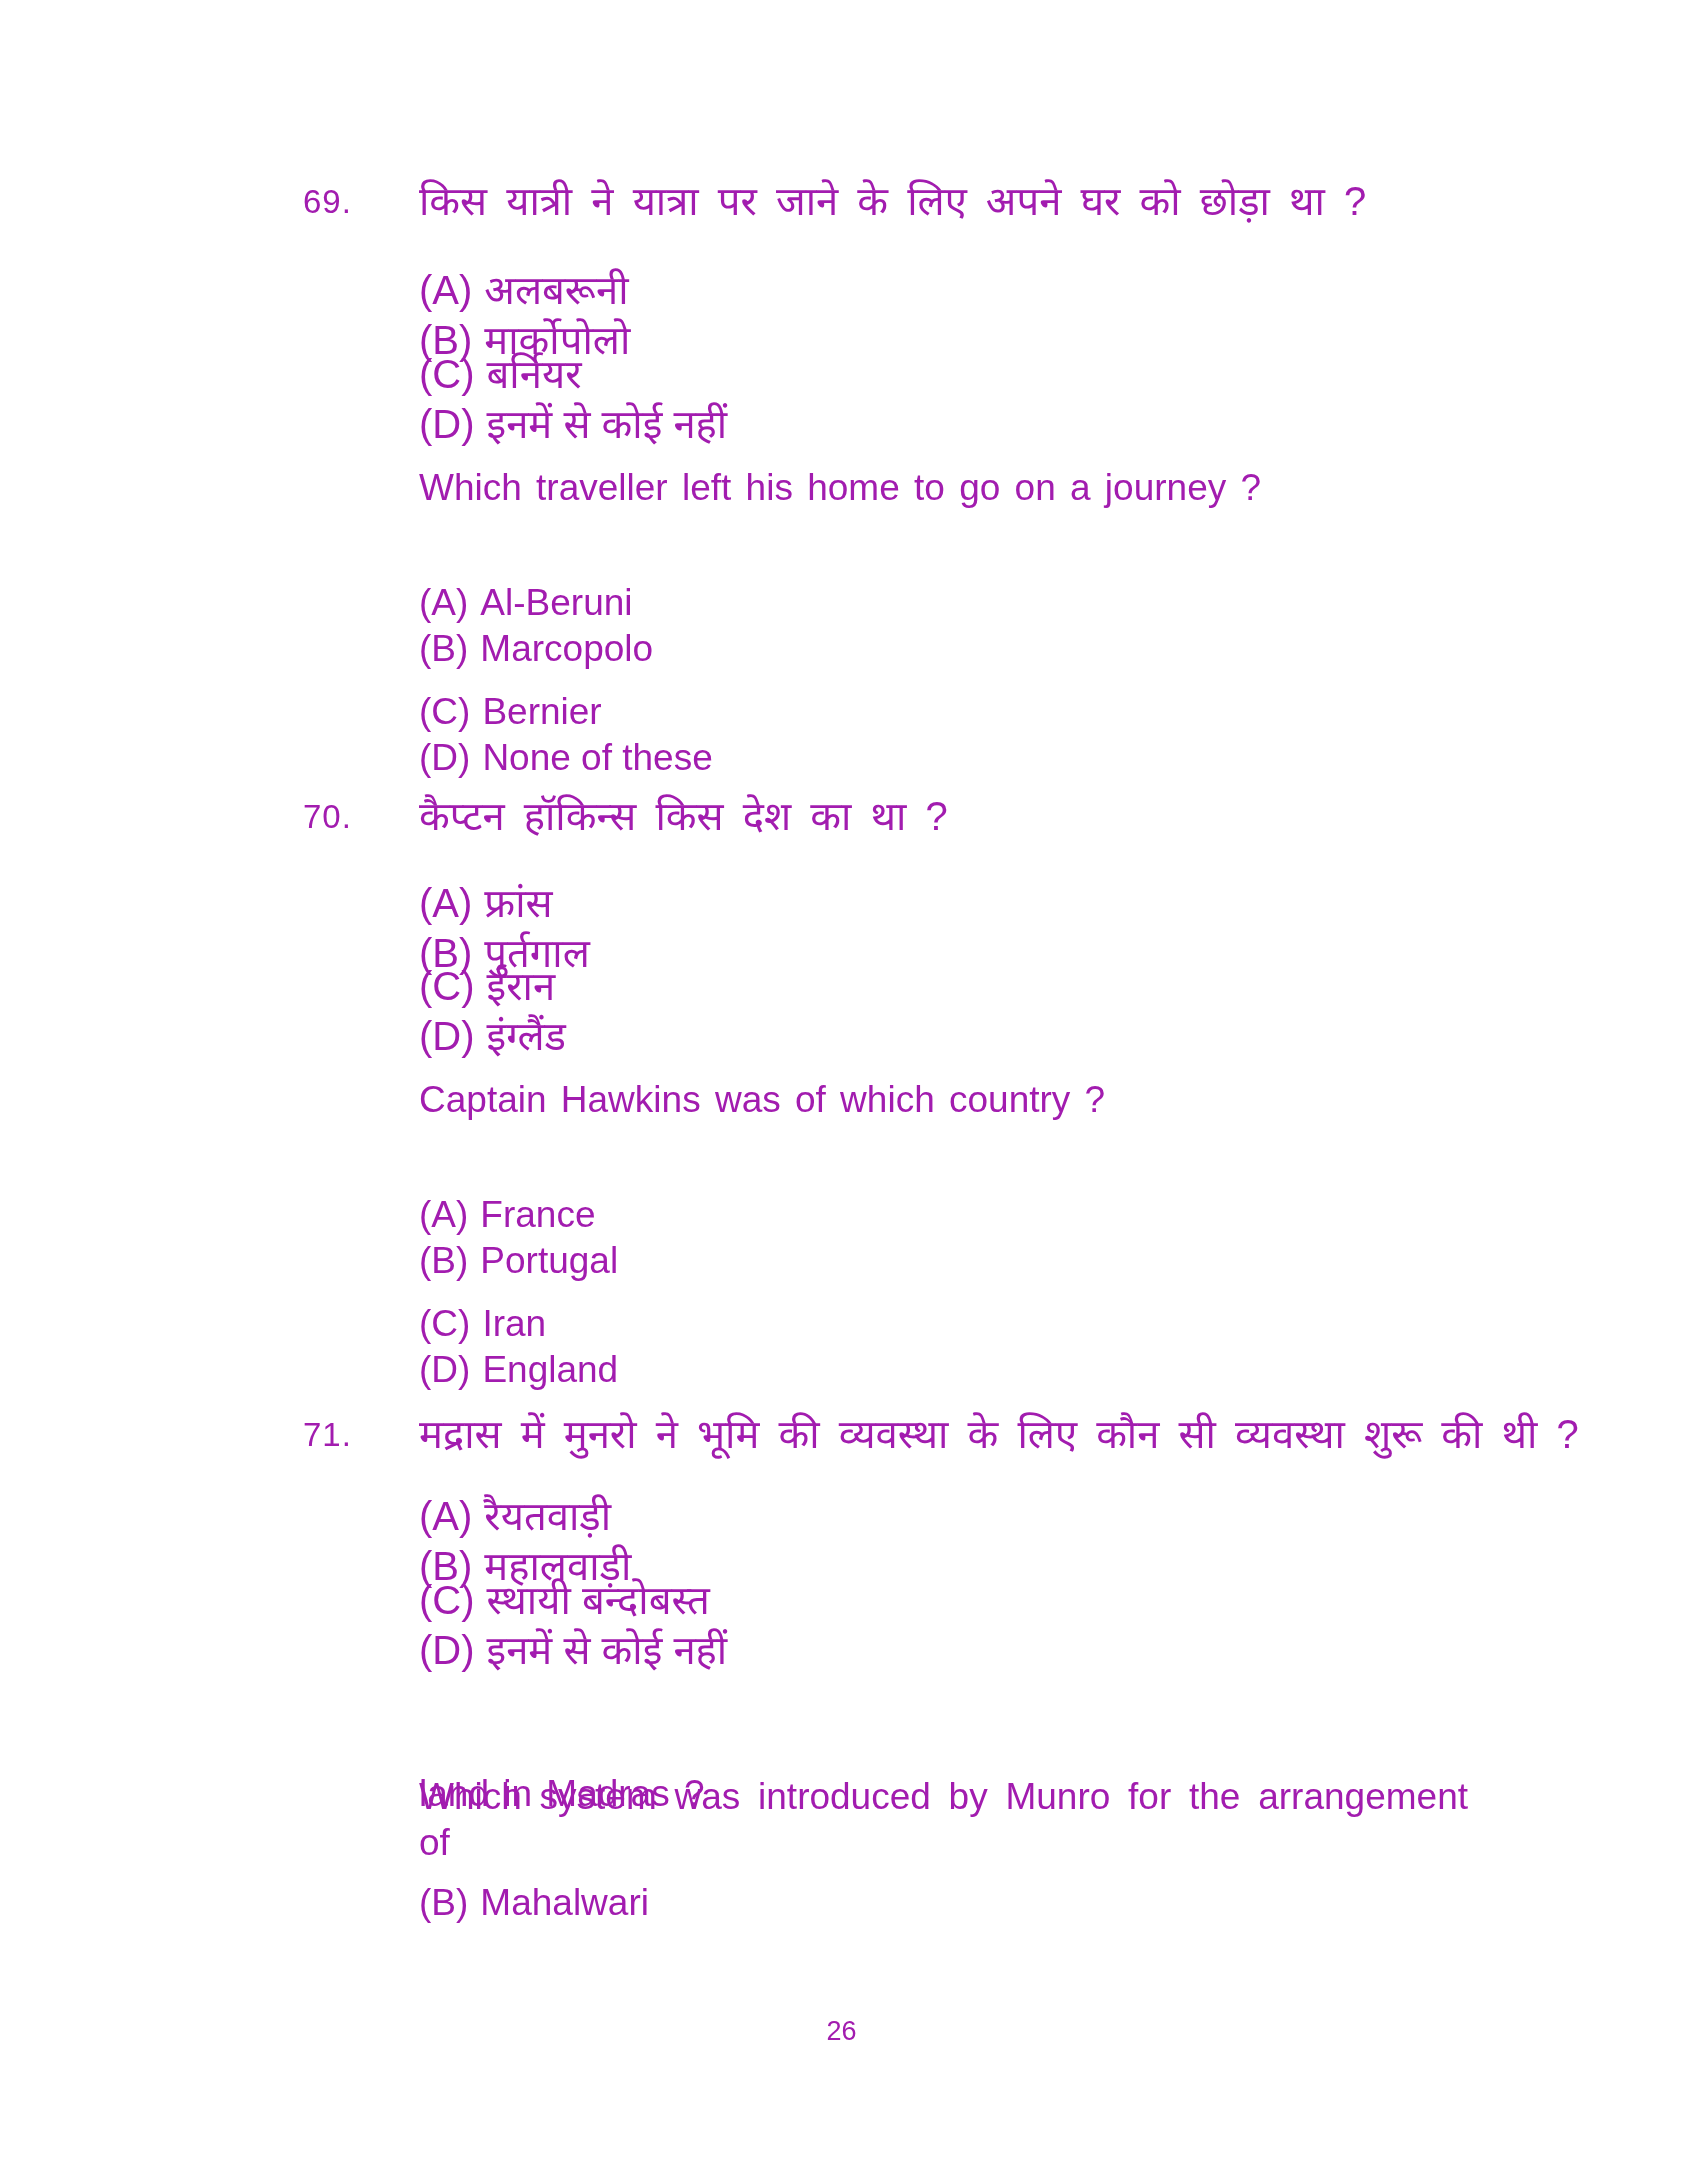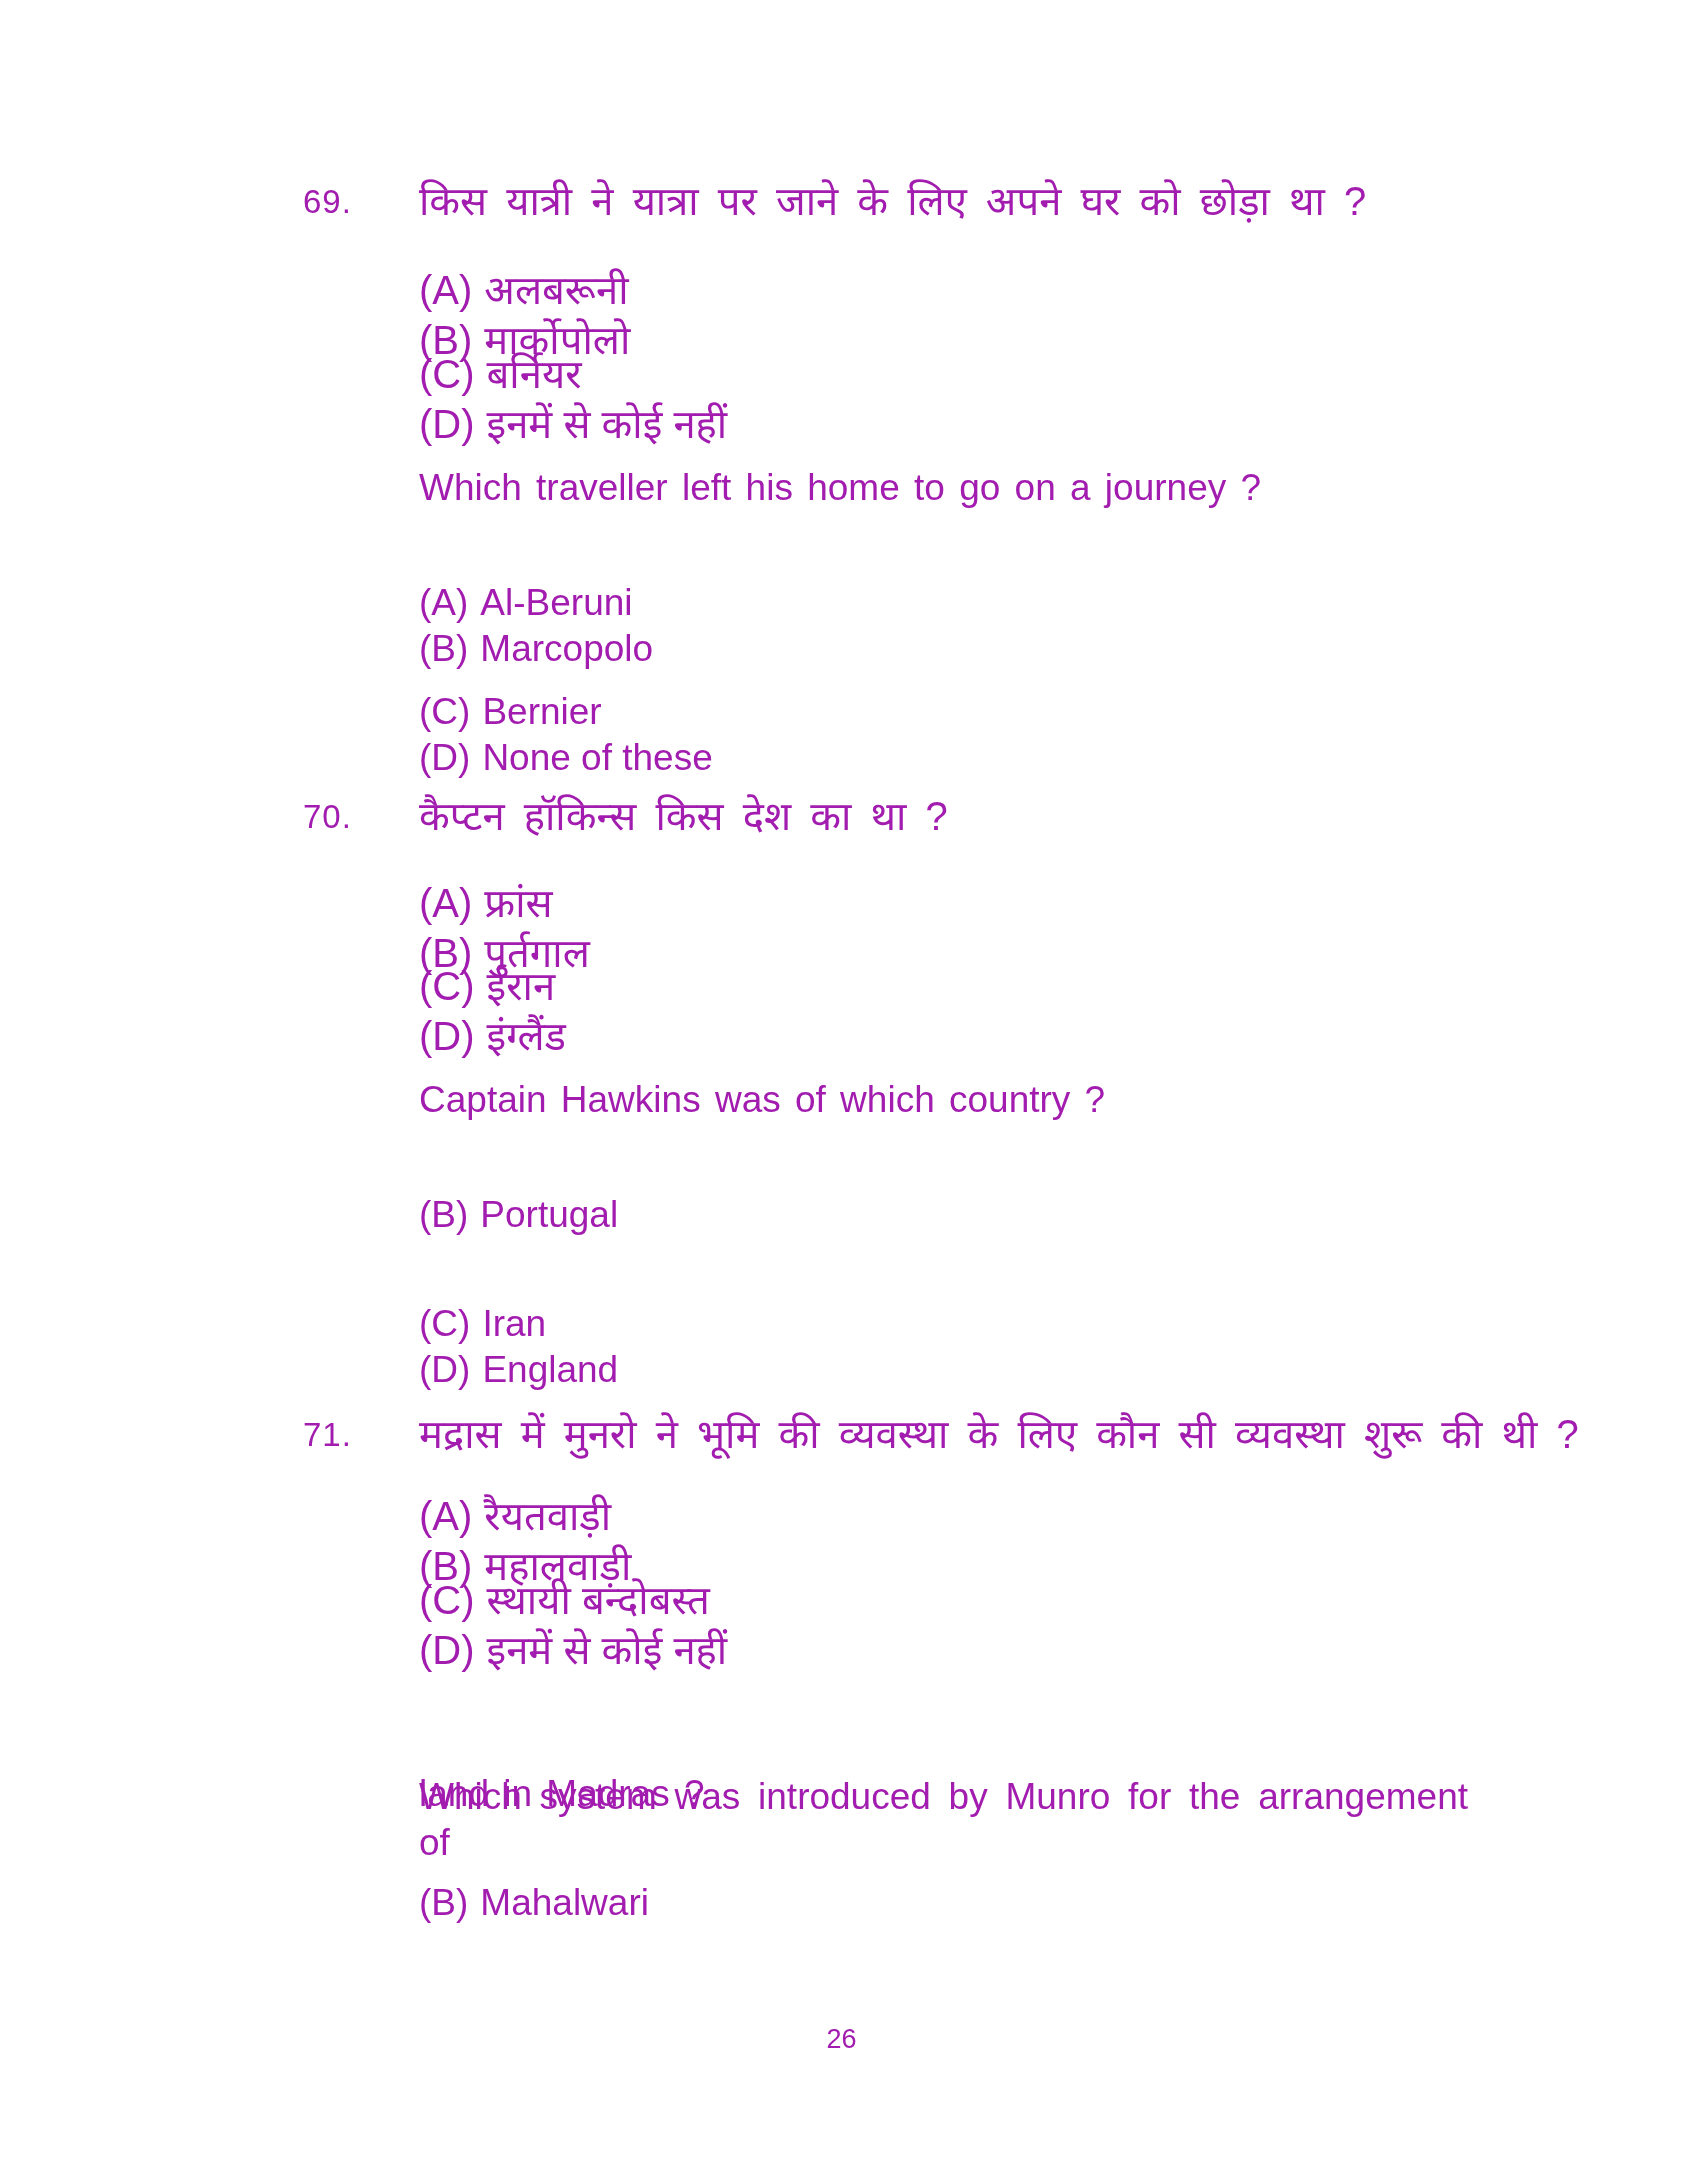--- a/index.html
+++ b/index.html
@@ -47,21 +47,20 @@
     text-align: justify;
     text-align-last: justify;
   }
   .page-number {
     position: absolute;
     top: 2016px;
     left: 0;
     width: 100%;
     text-align: center;
     font-size: 27px;
-    margin-top: 8px;
   }
 </style>
 </head>
 <body>
 
 <div class="page">
   <div class="content">
 
     <section>
       <div class="line hi" style="top:176px">
@@ -120,20 +119,23 @@
         <div class="opt">
           <span class="opt-label">(C)</span><span>ईरान</span>
         </div>
         <div class="opt">
           <span class="opt-label">(D)</span><span>इंग्लैंड</span>
         </div>
       </div>
       <div class="line en q-text-en" style="top:1077px">Captain Hawkins was of which country ?</div>
       <div class="line en opt-row" style="top:1192px">
         <div class="opt">
+          <span class="opt-label">(A)</span><span>France</span>
+        </div>
+        <div class="opt">
           <span class="opt-label">(B)</span><span>Portugal</span>
         </div>
       </div>
       <div class="line en opt-row" style="top:1301px">
         <div class="opt">
           <span class="opt-label">(C)</span><span>Iran</span>
         </div>
         <div class="opt">
           <span class="opt-label">(D)</span><span>England</span>
         </div>

